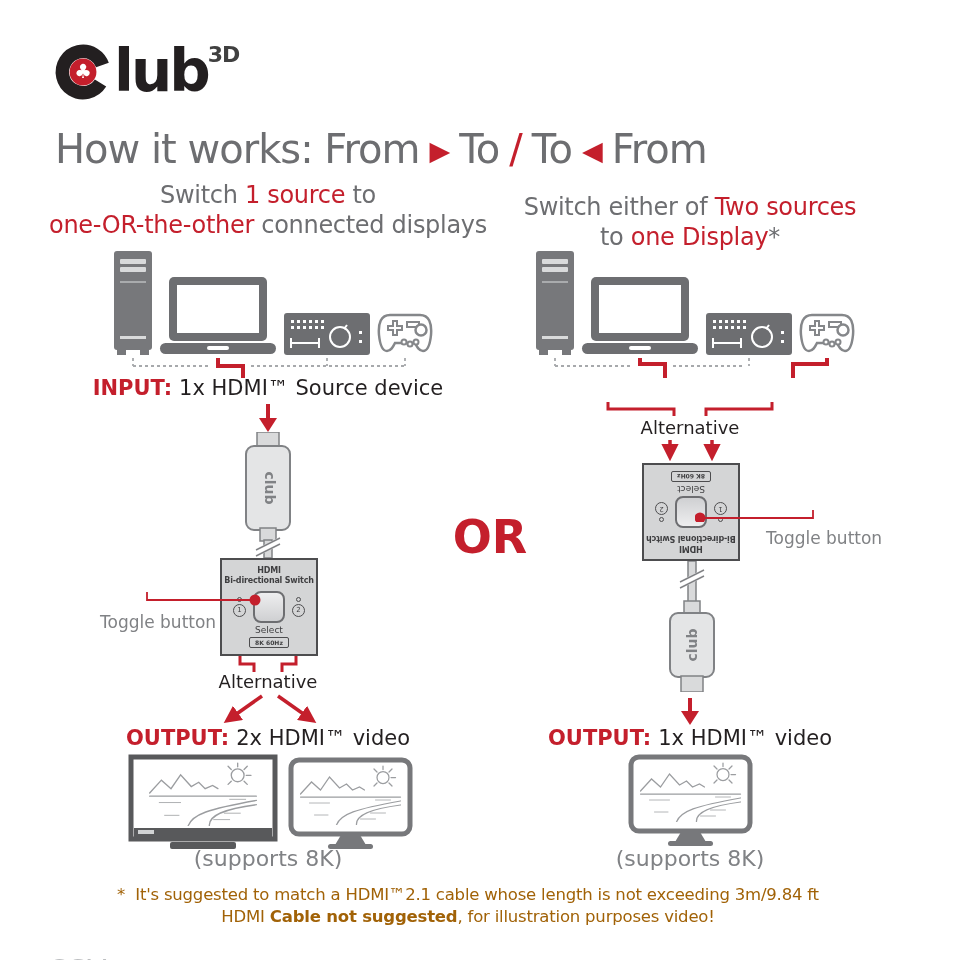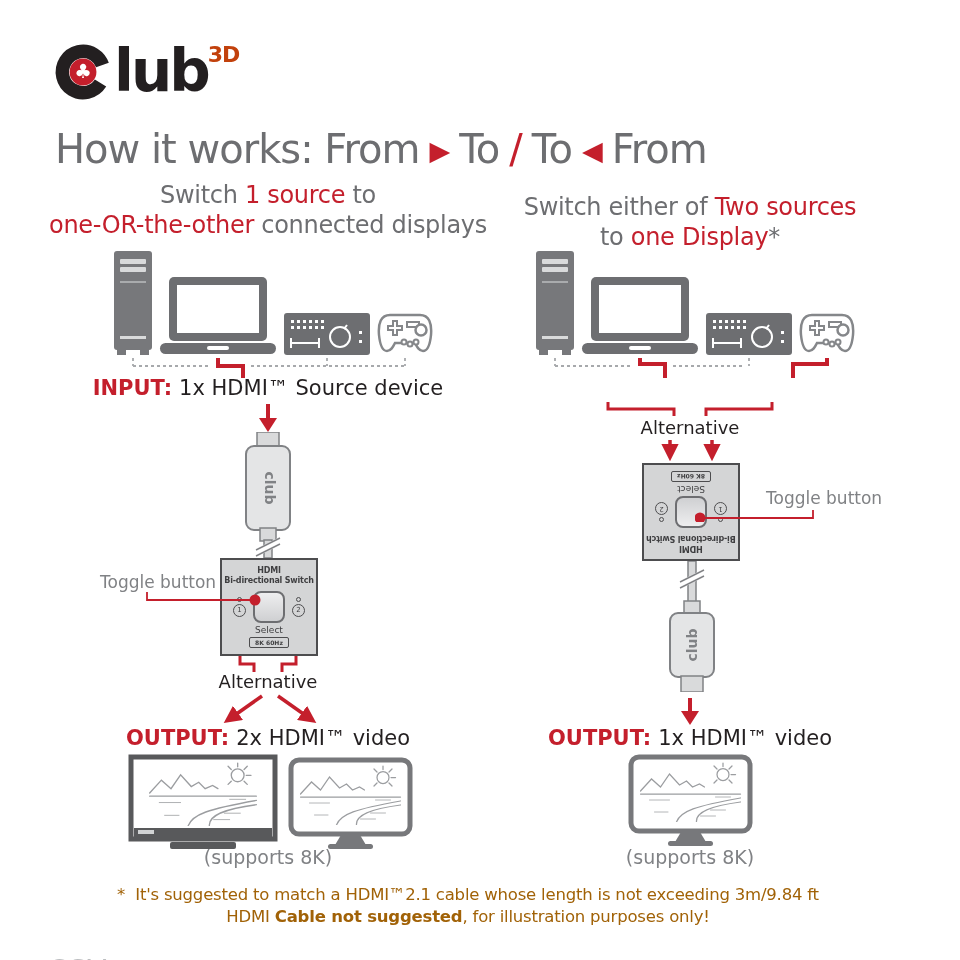--- a/index.html
+++ b/index.html
@@ -4,21 +4,21 @@
 <style>
   html,body{margin:0;padding:0;background:#fff;}
   .canvas{position:relative;width:960px;height:960px;background:#ffffff;
           font-family:"DejaVu Sans",sans-serif;overflow:hidden;color:#231f20;}
   .abs{position:absolute;}
   .red{color:#c41f2c;}
 
   
   .logo{left:52px;top:40px;display:flex;align-items:flex-start;}
   .logo-word{font-size:58px;font-weight:800;color:#231f20;letter-spacing:-3px;line-height:62px;}
-  .logo-sup{font-size:22px;font-weight:800;color:#c2410c;margin-top:2px;letter-spacing:-1px;}
+  .logo-sup{font-size:22px;font-weight:800;color:#404040;margin-top:2px;letter-spacing:-1px;}
 
   
   .title{left:55px;top:126px;font-size:40px;letter-spacing:-1px;color:#6d6e71;white-space:nowrap;}
   .title .tri{font-size:27px;position:relative;top:-3px;margin:0 10px;color:#c41f2c;}
   .title .slash{color:#c41f2c;margin:0 10px;}
 
   
   .heading{font-size:24px;line-height:1.25;text-align:center;color:#6d6e71;letter-spacing:-0.3px;}
   .heading-left{left:40px;top:180px;width:456px;}
   .heading-right{left:490px;top:192px;width:400px;}
@@ -33,21 +33,21 @@
   .io-text{color:#231f20;font-weight:500;}
   .input-left{left:40px;top:376px;width:456px;}
   .input-right{left:490px;top:376px;width:400px;}
   .output-left{left:40px;top:726px;width:456px;}
   .output-right{left:490px;top:726px;width:400px;}
 
   .alt-label{font-size:18px;font-weight:500;color:#231f20;text-align:center;}
   .alt-left{left:40px;top:671px;width:456px;}
   .alt-right{left:490px;top:417px;width:400px;}
 
-  .toggle-label{font-size:17px;color:#808285;white-space:nowrap;}
+  .toggle-label{font-size:17px;color:#808285;white-space:nowrap;margin-top:40px;}
   .toggle-left{left:100px;top:572px;}
   .toggle-right{left:766px;top:488px;}
 
   
   .switch-box{width:98px;height:98px;background:#d4d5d6;border:2px solid #4d4d4f;box-sizing:border-box;}
   .box-left{left:220px;top:558px;}
   .box-right{left:642px;top:463px;}
   .box-inner{width:100%;height:100%;display:flex;flex-direction:column;align-items:center;}
   .flip{transform:rotate(180deg);}
   .box-title{margin-top:6px;text-align:center;font-size:8px;font-weight:600;color:#3f3f41;line-height:1.3;letter-spacing:-0.2px;}
@@ -56,21 +56,21 @@
   .ind-dot{width:3px;height:3px;border:1px solid #4d4d4f;border-radius:50%;}
   .ind-num{width:11px;height:11px;border:1px solid #4d4d4f;border-radius:50%;font-size:7px;line-height:11px;text-align:center;color:#3f3f41;}
   .toggle-btn{width:32px;height:32px;border:2px solid #6d6e71;border-radius:8px;
               background:linear-gradient(#eeeeef,#cfd0d2);box-sizing:border-box;}
   .box-select{margin-top:2px;font-size:9px;color:#3f3f41;}
   .box-badge{margin-top:2px;border:1px solid #4d4d4f;border-radius:2px;padding:1px 5px;font-size:6px;font-weight:700;color:#3f3f41;}
 
   .or{left:437px;top:510px;width:106px;text-align:center;font-size:46px;font-weight:800;color:#c41f2c;letter-spacing:0px;}
 
   .displays-left{left:128px;top:754px;display:flex;align-items:flex-end;gap:10px;}
-  .supports{font-size:19px;color:#808285;text-align:center;}
+  .supports{font-size:22px;color:#808285;text-align:center;}
   .supports-left{left:40px;top:846px;width:456px;}
   .supports-right{left:490px;top:846px;width:400px;}
 
   .footnote{left:68px;top:884px;width:800px;text-align:center;font-size:16.5px;color:#a16207;line-height:1.35;letter-spacing:-0.2px;}
   .fn-bold{font-weight:700;}
 
   .sku-card{left:48px;top:968px;width:109px;height:38px;background:#fff;border-radius:8px;
             box-shadow:0 1px 7px rgba(0,0,0,0.18);display:flex;align-items:center;justify-content:center;
             font-size:28px;color:#bcbec0;letter-spacing:1px;}
 </style>
@@ -269,20 +269,21 @@
     </svg>
     <svg width="125" height="92" viewBox="0 0 125 92">
       <rect x="3" y="3" width="119" height="74" rx="8" fill="#ffffff" stroke="#77787b" stroke-width="5"></rect>
       <use href="#scene" x="8" y="8" width="109" height="60"></use>
       <path d="M53,78 L72,78 L78,88 L47,88 Z" fill="#77787b"></path>
       <rect x="40" y="87" width="45" height="5" rx="2.5" fill="#77787b"></rect>
     </svg>
   </div>
   <div class="abs supports supports-left">(supports 8K)</div>
 
+  <div class="abs or">OR</div>
 
   <div class="abs devices devices-right">
     <svg width="40" height="106" viewBox="0 0 40 106">
       <rect x="1" y="1" width="38" height="99" rx="3" fill="#77787b"></rect>
       <rect x="7" y="9" width="26" height="5" rx="1" fill="#d9dadb"></rect>
       <rect x="7" y="17" width="26" height="5" rx="1" fill="#d9dadb"></rect>
       <rect x="7" y="31" width="26" height="2" fill="#a9abad"></rect>
       <rect x="7" y="86" width="26" height="3" fill="#d9dadb"></rect>
       <rect x="4" y="100" width="9" height="5" fill="#77787b"></rect>
         <rect x="27" y="100" width="9" height="5" fill="#77787b"></rect>
@@ -405,18 +406,18 @@
       <rect x="3" y="3" width="119" height="74" rx="8" fill="#ffffff" stroke="#77787b" stroke-width="5"></rect>
       <use href="#scene" x="8" y="8" width="109" height="60"></use>
       <path d="M53,78 L72,78 L78,88 L47,88 Z" fill="#77787b"></path>
       <rect x="40" y="87" width="45" height="5" rx="2.5" fill="#77787b"></rect>
     </svg>
   </div>
   <div class="abs supports supports-right">(supports 8K)</div>
 
   <div class="abs footnote">
     <div>*&nbsp;&nbsp;It's suggested to match a HDMI™2.1 cable whose length is not exceeding 3m/9.84 ft</div>
-    <div><span>HDMI </span><span class="fn-bold">Cable not suggested</span><span>, for illustration purposes only!</span></div>
+    <div><span>HDMI </span><span class="fn-bold">Cable not suggested</span><span>, for illustration purposes video!</span></div>
   </div>
 
   <div class="abs sku-card">CSV-1384</div>
 
 </div>
 
 </body></html>

